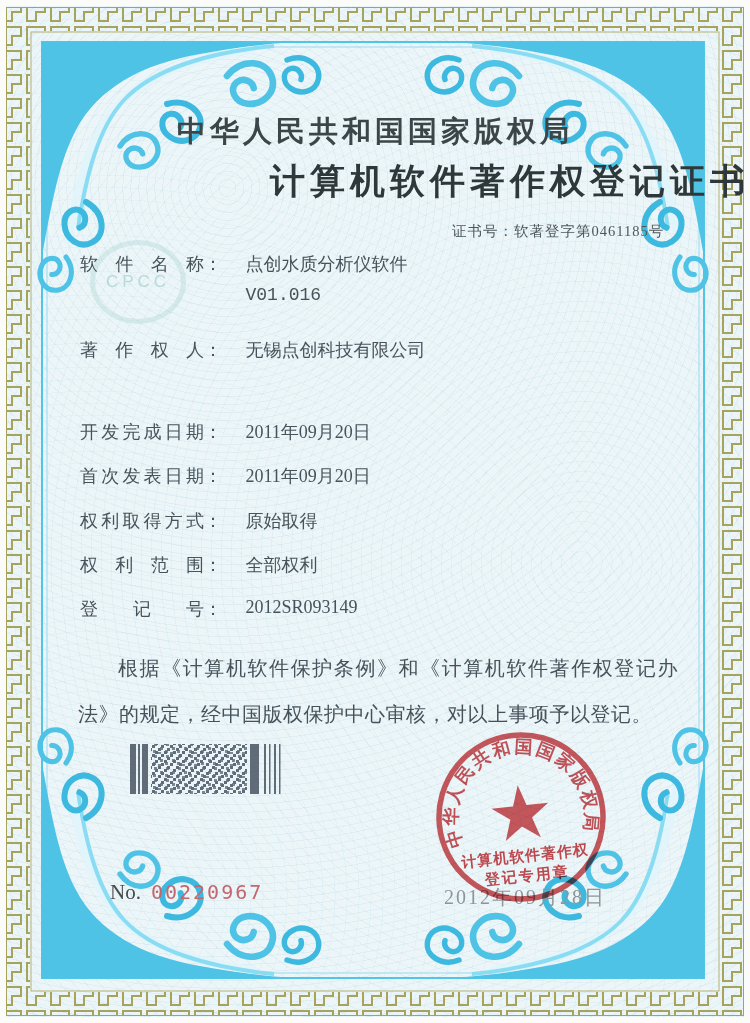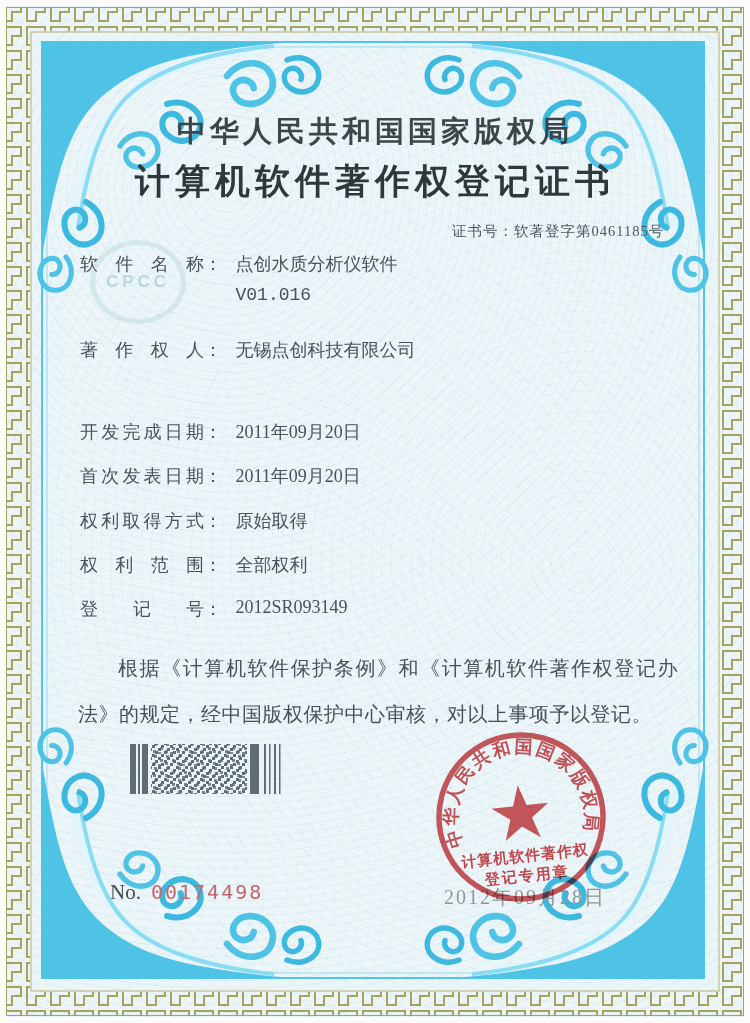--- a/index.html
+++ b/index.html
@@ -11,35 +11,35 @@
     background-image:
       repeating-radial-gradient(circle at 30% 18%, rgba(110,180,205,0.10) 0 1px, transparent 1px 8px),
       repeating-radial-gradient(circle at 78% 55%, rgba(110,180,205,0.08) 0 1px, transparent 1px 10px),
       repeating-radial-gradient(circle at 12% 88%, rgba(120,185,205,0.07) 0 1px, transparent 1px 12px);
   }
   svg.deco { position:absolute; inset:0; width:750px; height:1023px; pointer-events:none; }
   .content { position:absolute; inset:0; }
 
   .title1 { position:absolute; top:112px; left:0; width:750px; text-align:center;
     font-size:29px; font-weight:600; letter-spacing:4px; color:#3c4648; }
-  .title2 { position:absolute; top:158px; left:0; width:750px; text-align:center;
+  .title2 { position:absolute; top:158px; left:0; width:750px; text-align:right;
     font-size:35px; font-weight:700; letter-spacing:5px; color:#2e3739; }
   .certno { position:absolute; top:222px; left:452px; font-size:14.5px; color:#4d585c; letter-spacing:1px; }
   .certno .cv { }
 
   .watermark { position:absolute; left:90px; top:240px; width:96px; height:84px;
     border:5px solid rgba(150,205,198,0.28); border-radius:50%;
     display:flex; align-items:center; justify-content:center;
-    color:rgba(140,198,192,0.55); font-size:17px; font-weight:700; letter-spacing:4px;
+    color:rgba(140,198,192,0.55); font-size:17px; font-weight:400; letter-spacing:4px;
     font-family:"Liberation Sans",sans-serif; }
 
   .row { position:absolute; left:80px; font-size:18px; color:#47535a; white-space:nowrap; }
   .row .lbl { display:inline-block; width:124px; text-align:justify; text-align-last:justify; vertical-align:top; }
   .row .col { vertical-align:top; }
-  .row .val { display:inline-block; margin-left:9px; vertical-align:top; }
+  .row .val { display:inline-block; margin-left:19px; vertical-align:top; }
   .row .val .v2 { margin-top:9px;font-family:Liberation Mono, monospace; }
   .r0 { top:252px; } .r1 { top:338px; } .r2 { top:420px; } .r3 { top:464px; }
   .r4 { top:509px; } .r5 { top:553px; } .r6 { top:597px; }
 
   .statement { position:absolute; left:78px; top:645px; width:600px;
     font-size:20px; line-height:46px; text-indent:2em; color:#46525a; letter-spacing:0.5px; text-align:justify; }
 
   .barcode { position:absolute; left:128px; top:742px; }
 
   .sealdate { position:absolute; left:444px; top:884px; font-size:20px; color:#8d9598; letter-spacing:2px; }
@@ -174,16 +174,16 @@
         <text font-size="18" font-weight="bold" fill="#c9373c" letter-spacing="2.5" opacity="0.95">
           <textPath href="#sealArc" startOffset="50%" text-anchor="middle">中华人民共和国国家版权局</textPath>
         </text>
         <polygon fill="#c9373c" opacity="0.92" points="0,-32 6.8,-11.3 28.5,-11.3 10.9,1.6 17.6,22.3 0,9.5 -17.6,22.3 -10.9,1.6 -28.5,-11.3 -6.8,-11.3"></polygon>
         <text y="44" font-size="15" font-weight="bold" fill="#c9373c" text-anchor="middle" letter-spacing="1">计算机软件著作权</text>
         <text y="64" font-size="15" font-weight="bold" fill="#c9373c" text-anchor="middle" letter-spacing="2">登记专用章</text>
       </g>
     </svg>
 
     <div class="serial">
-      <span>No.</span><span class="num">00174498</span>
+      <span>No.</span><span class="num">00220967</span>
     </div>
   </div>
 </div>
 
 </body></html>

